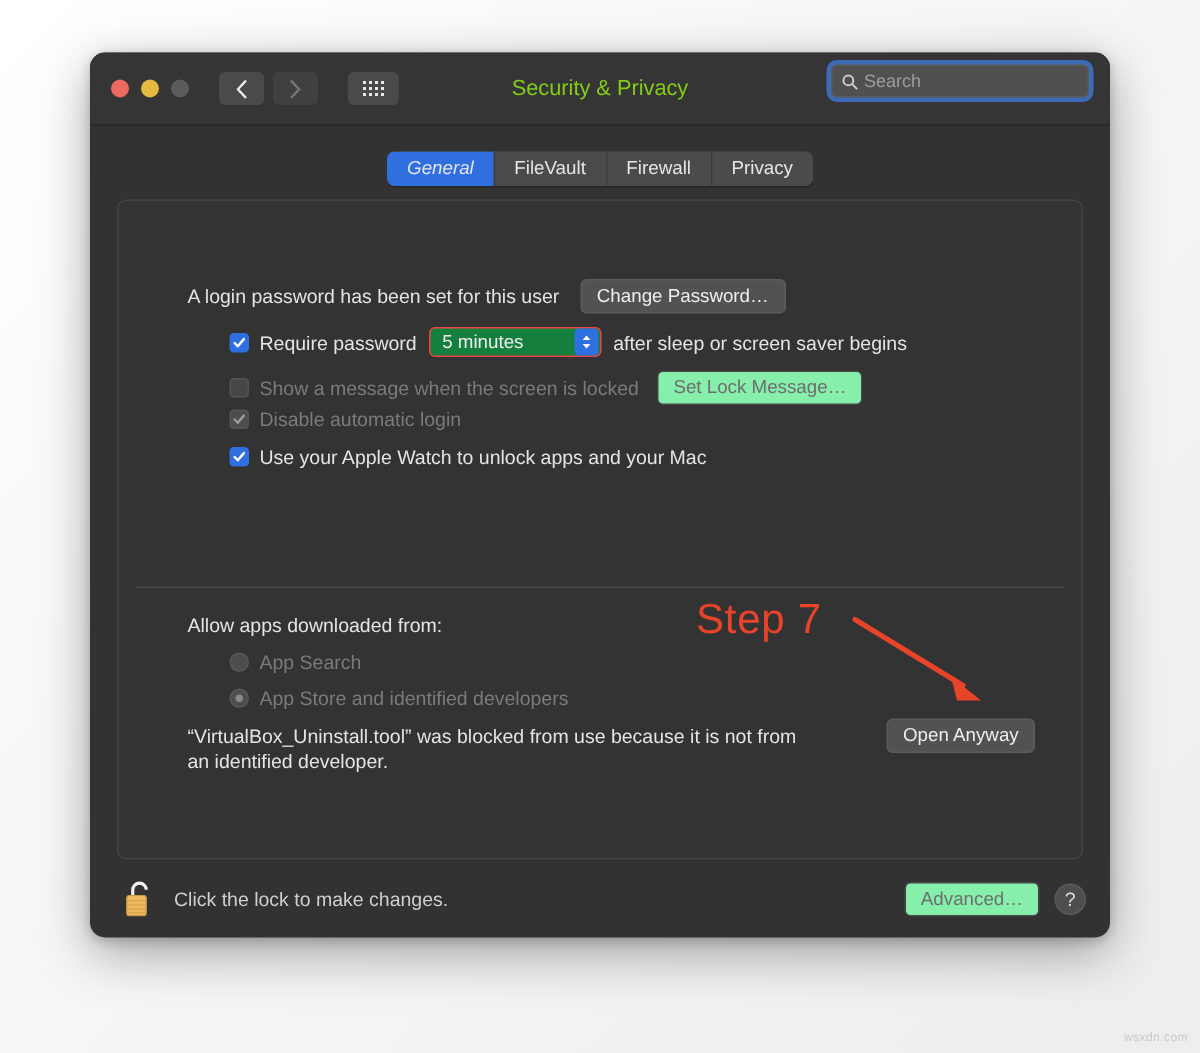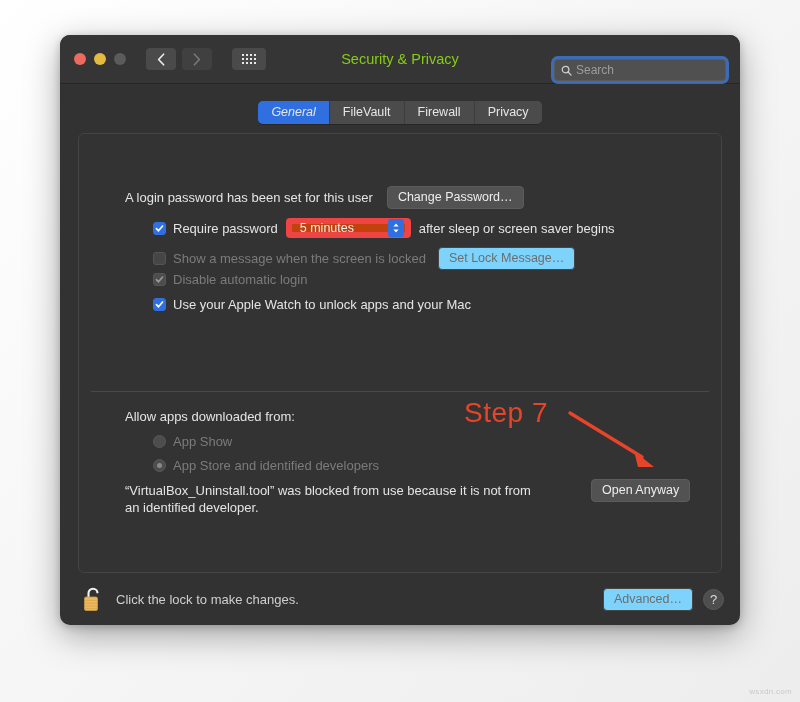--- a/index.html
+++ b/index.html
@@ -104,21 +104,21 @@
     right: 0;
     text-align: center;
     font-size: 14.5px;
     color: #84cc16;
     pointer-events: none;
   }
 
   .searchbox {
     position: absolute;
     right: 14px;
-    top: 24px;
+    top: 8px;
     width: 172px;
     height: 22px;
     border-radius: 4px;
     background: #505050;
     border: 1px solid #5a5a5a;
     box-shadow: 0 0 0 3px rgba(64,126,224,0.75);
     display: flex;
     align-items: center;
     padding: 0 6px;
     box-sizing: border-box;
@@ -185,21 +185,21 @@
   .btn {
     background: #525252;
     border: 1px solid #5c5c5c;
     border-radius: 4px;
     font-size: 12.5px;
     color: #ededed;
     padding: 3px 10px 4px 10px;
     white-space: nowrap;
   }
   .btn.dim {
-    background: #7dd3fc;
+    background: #86efac;
     border-color: #464646;
     color: #6e6e6e;
   }
 
   
   .cb {
     width: 13px;
     height: 13px;
     border-radius: 3px;
     background: #2f6fe0;
@@ -239,22 +239,22 @@
     width: 5px;
     height: 5px;
     border-radius: 50%;
     background: #8a8a8a;
   }
 
   
   .popup {
     display: inline-flex;
     align-items: center;
-    background: #c2410c;
-    border: 6px solid #ef4444;
+    background: #15803d;
+    border: 1px solid #ef4444;
     border-radius: 4px;
     height: 20px;
     padding: 0 0 0 8px;
     margin: 0 8px;
     box-sizing: border-box;
   }
   .popup-val {
     font-size: 12.5px;
     color: #ededed;
     min-width: 84px;
@@ -470,21 +470,21 @@
     </div>
 
     <div class="divider"></div>
 
     <div class="row" style="left:46px; top:275px;">
       <span class="lbl">Allow apps downloaded from:</span>
     </div>
 
     <div class="row" style="left:74px; top:300px;">
       <span class="rb"></span>
-      <span class="lbl dim">App Show</span>
+      <span class="lbl dim">App Search</span>
     </div>
 
     <div class="row" style="left:74px; top:324px;">
       <span class="rb">
         <span class="dot"></span>
       </span>
       <span class="lbl dim">App Store and identified developers</span>
     </div>
 
     <div class="blocked-msg">“VirtualBox_Uninstall.tool” was blocked from use because it is not from an identified developer.</div>

